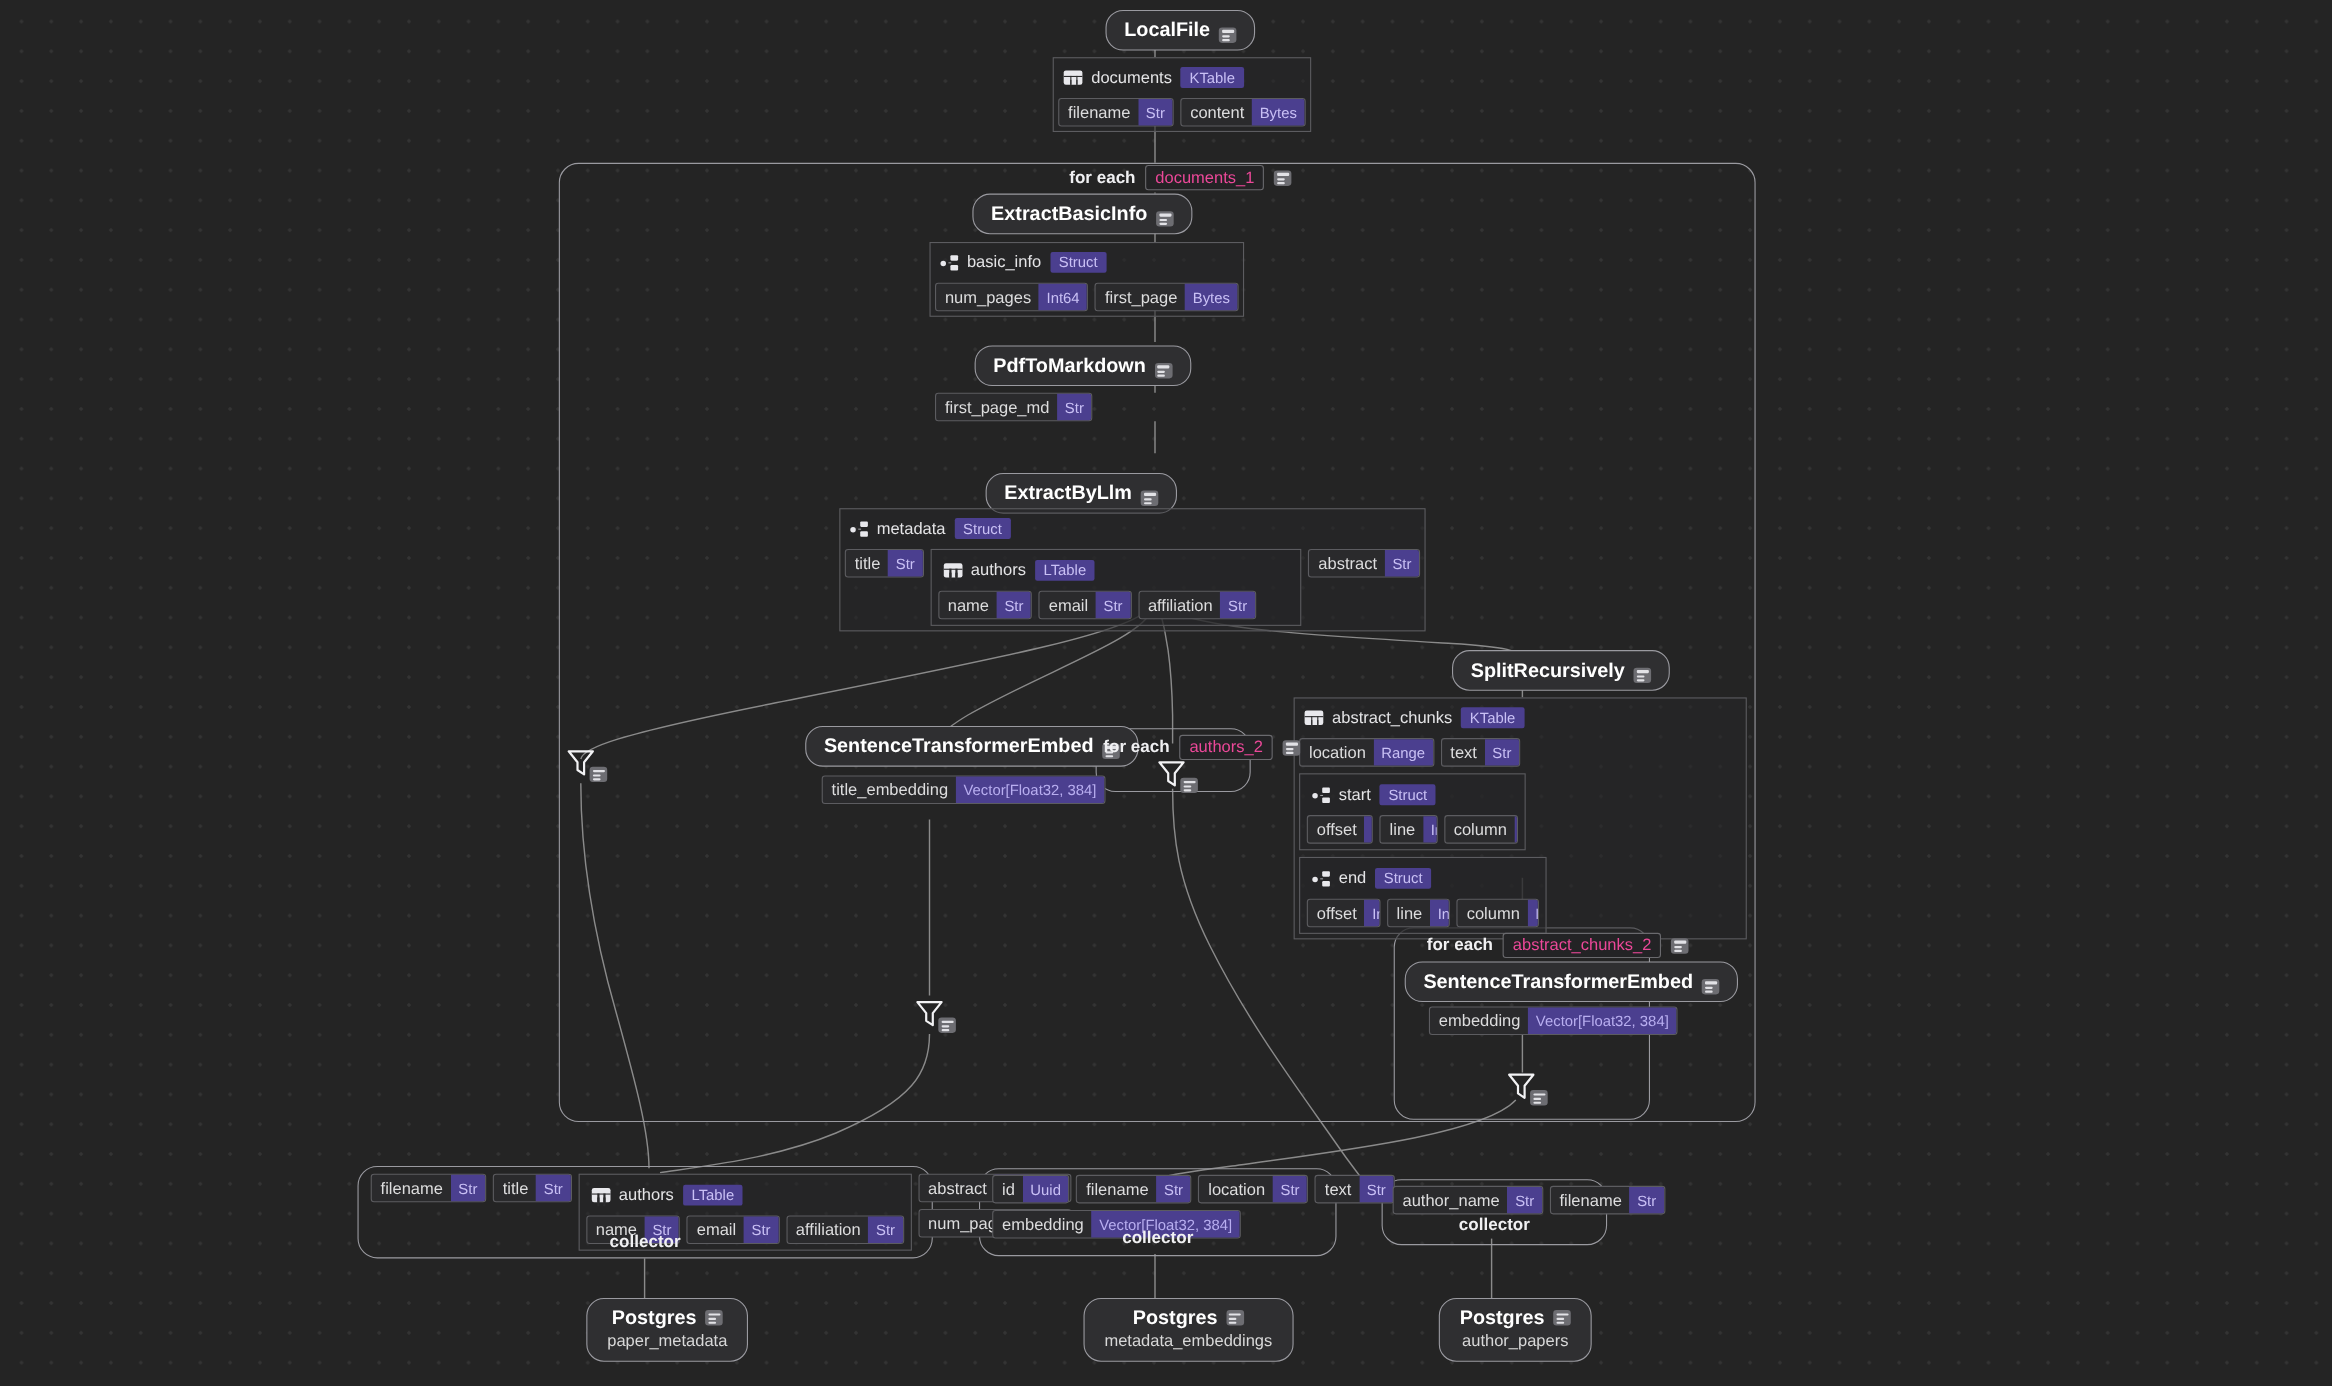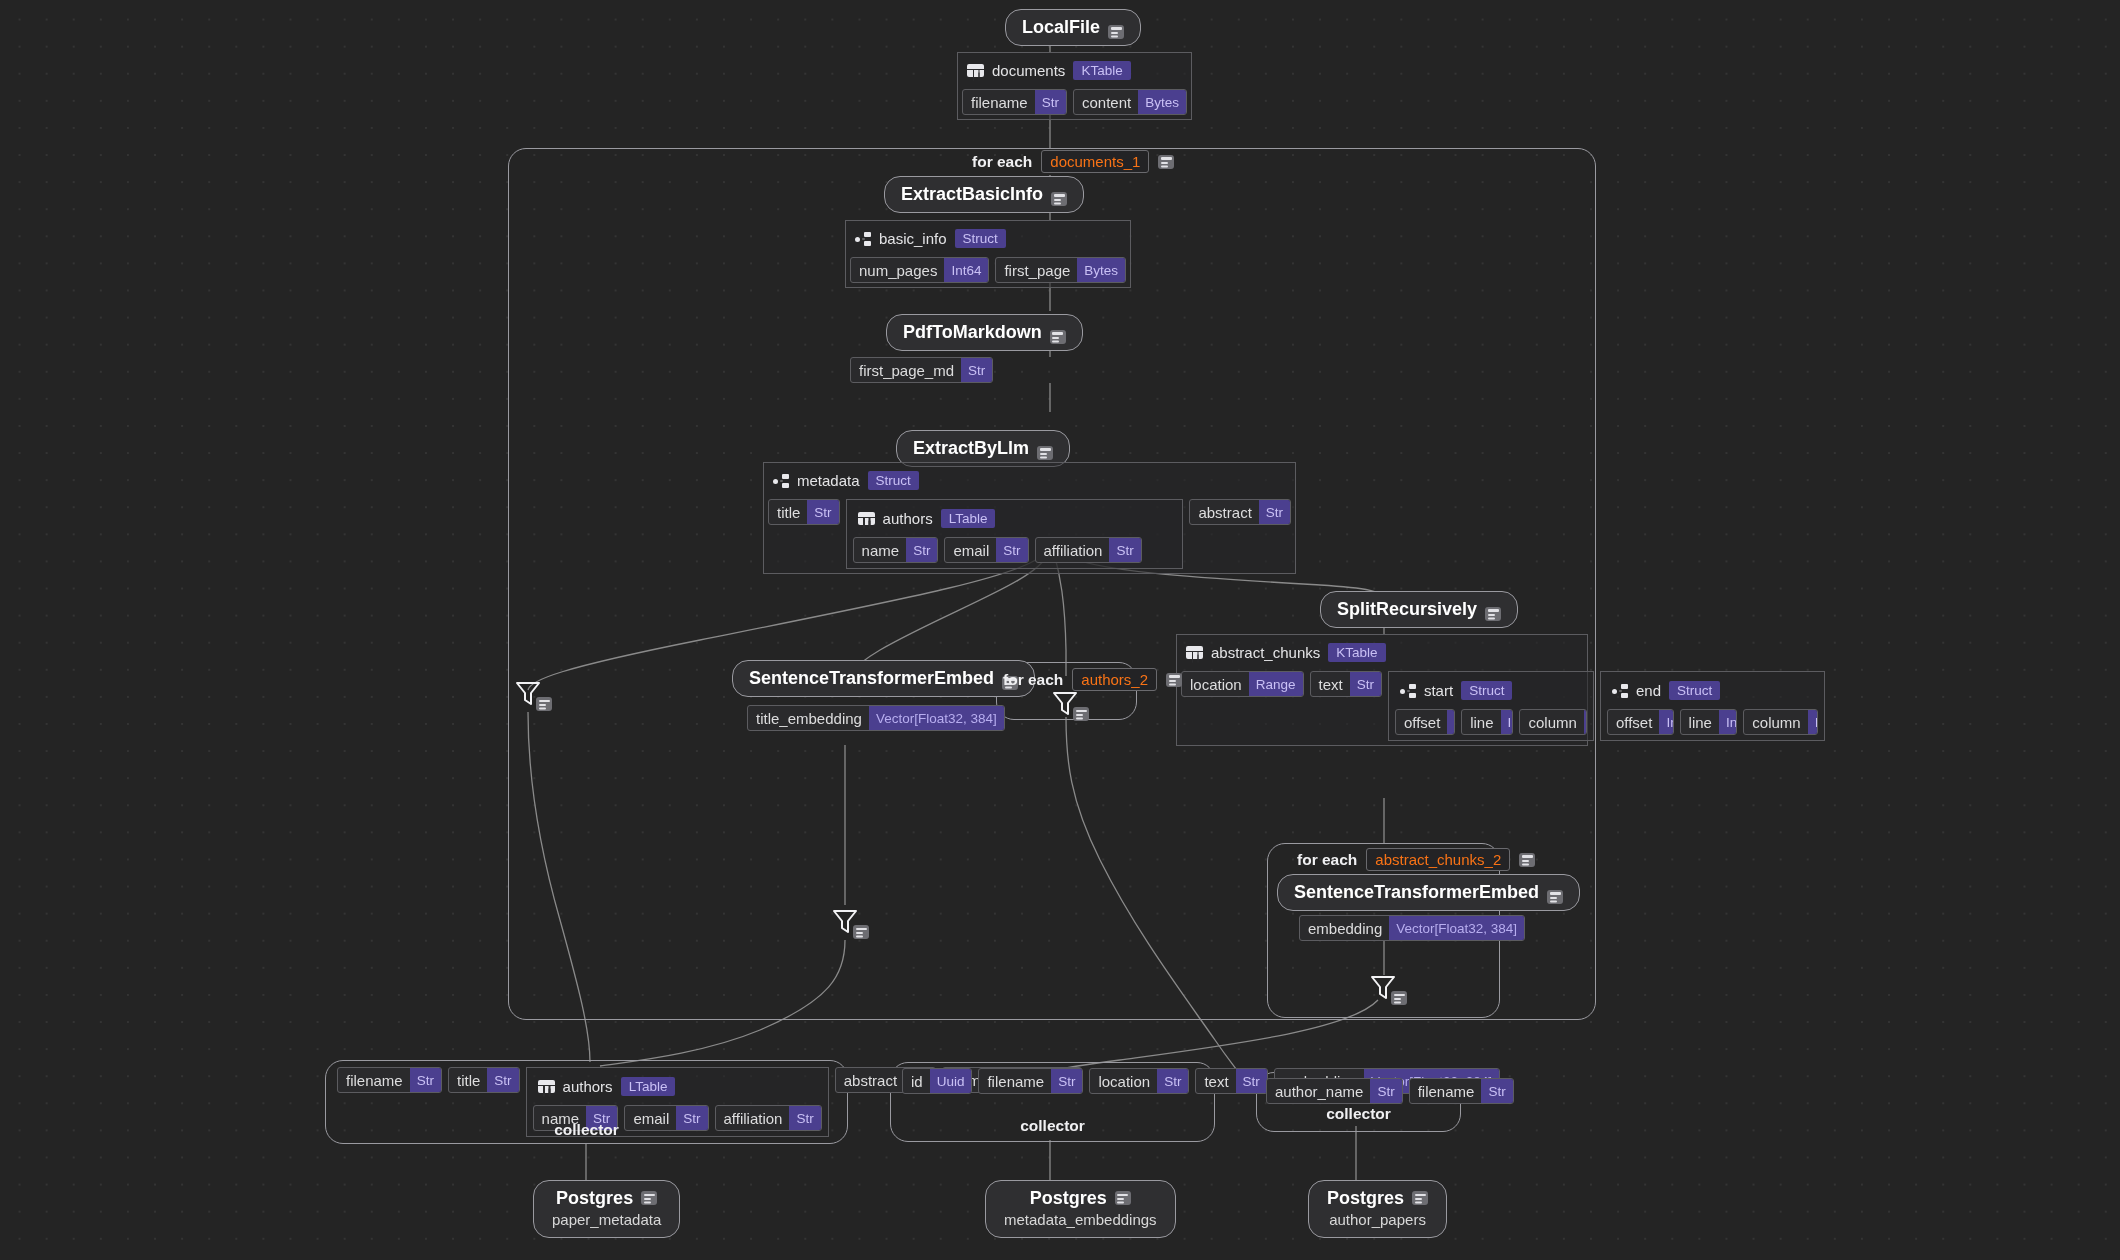--- a/index.html
+++ b/index.html
@@ -116,38 +116,38 @@
     display: inline-flex; align-items: center; gap: 8px;
     font-size: 15px; color: #e4e4e6;
     padding: 3px 2px 3px 4px;
     border: 1px solid transparent;
   }
   .rec-head .ftype {
     background: #4b3f8f; color: #c9c0f5;
     padding: 2px 8px; border-radius: 2px; font-size: 13.5px;
   }
   .row { display: flex; gap: 6px; align-items: flex-start; flex-wrap: nowrap; }
-  .stackcol { display: flex; flex-direction: row; gap: 6px; }
+  .stackcol { display: flex; flex-direction: column; gap: 6px; }
 
   
   .scope {
     position: absolute;
     border: 1px solid #9a9aa0;
     border-radius: 18px;
     z-index: 2;
   }
   .foreach-label {
     display: inline-flex; align-items: center; gap: 9px;
     font-size: 15.5px; font-weight: bold; color: #f0f0f2;
     white-space: nowrap;
   }
   .foreach-label .slot {
     border: 1px solid #6a6a6e; background: #232325;
     border-radius: 3px; padding: 2px 8px;
-    font-weight: normal; color: #f97316; font-size: 15px;
+    font-weight: normal; color: #ec4899; font-size: 15px;
   }
   .collector-label {
     font-size: 15.5px; font-weight: bold; color: #f0f0f2; text-align: center;
   }
 
   
   .funnel { position: absolute; z-index: 4; width: 34px; height: 34px; }
   .funnel svg { display: block; }
   .funnel .badge {
     position: absolute; right: -5px; bottom: 1px;

